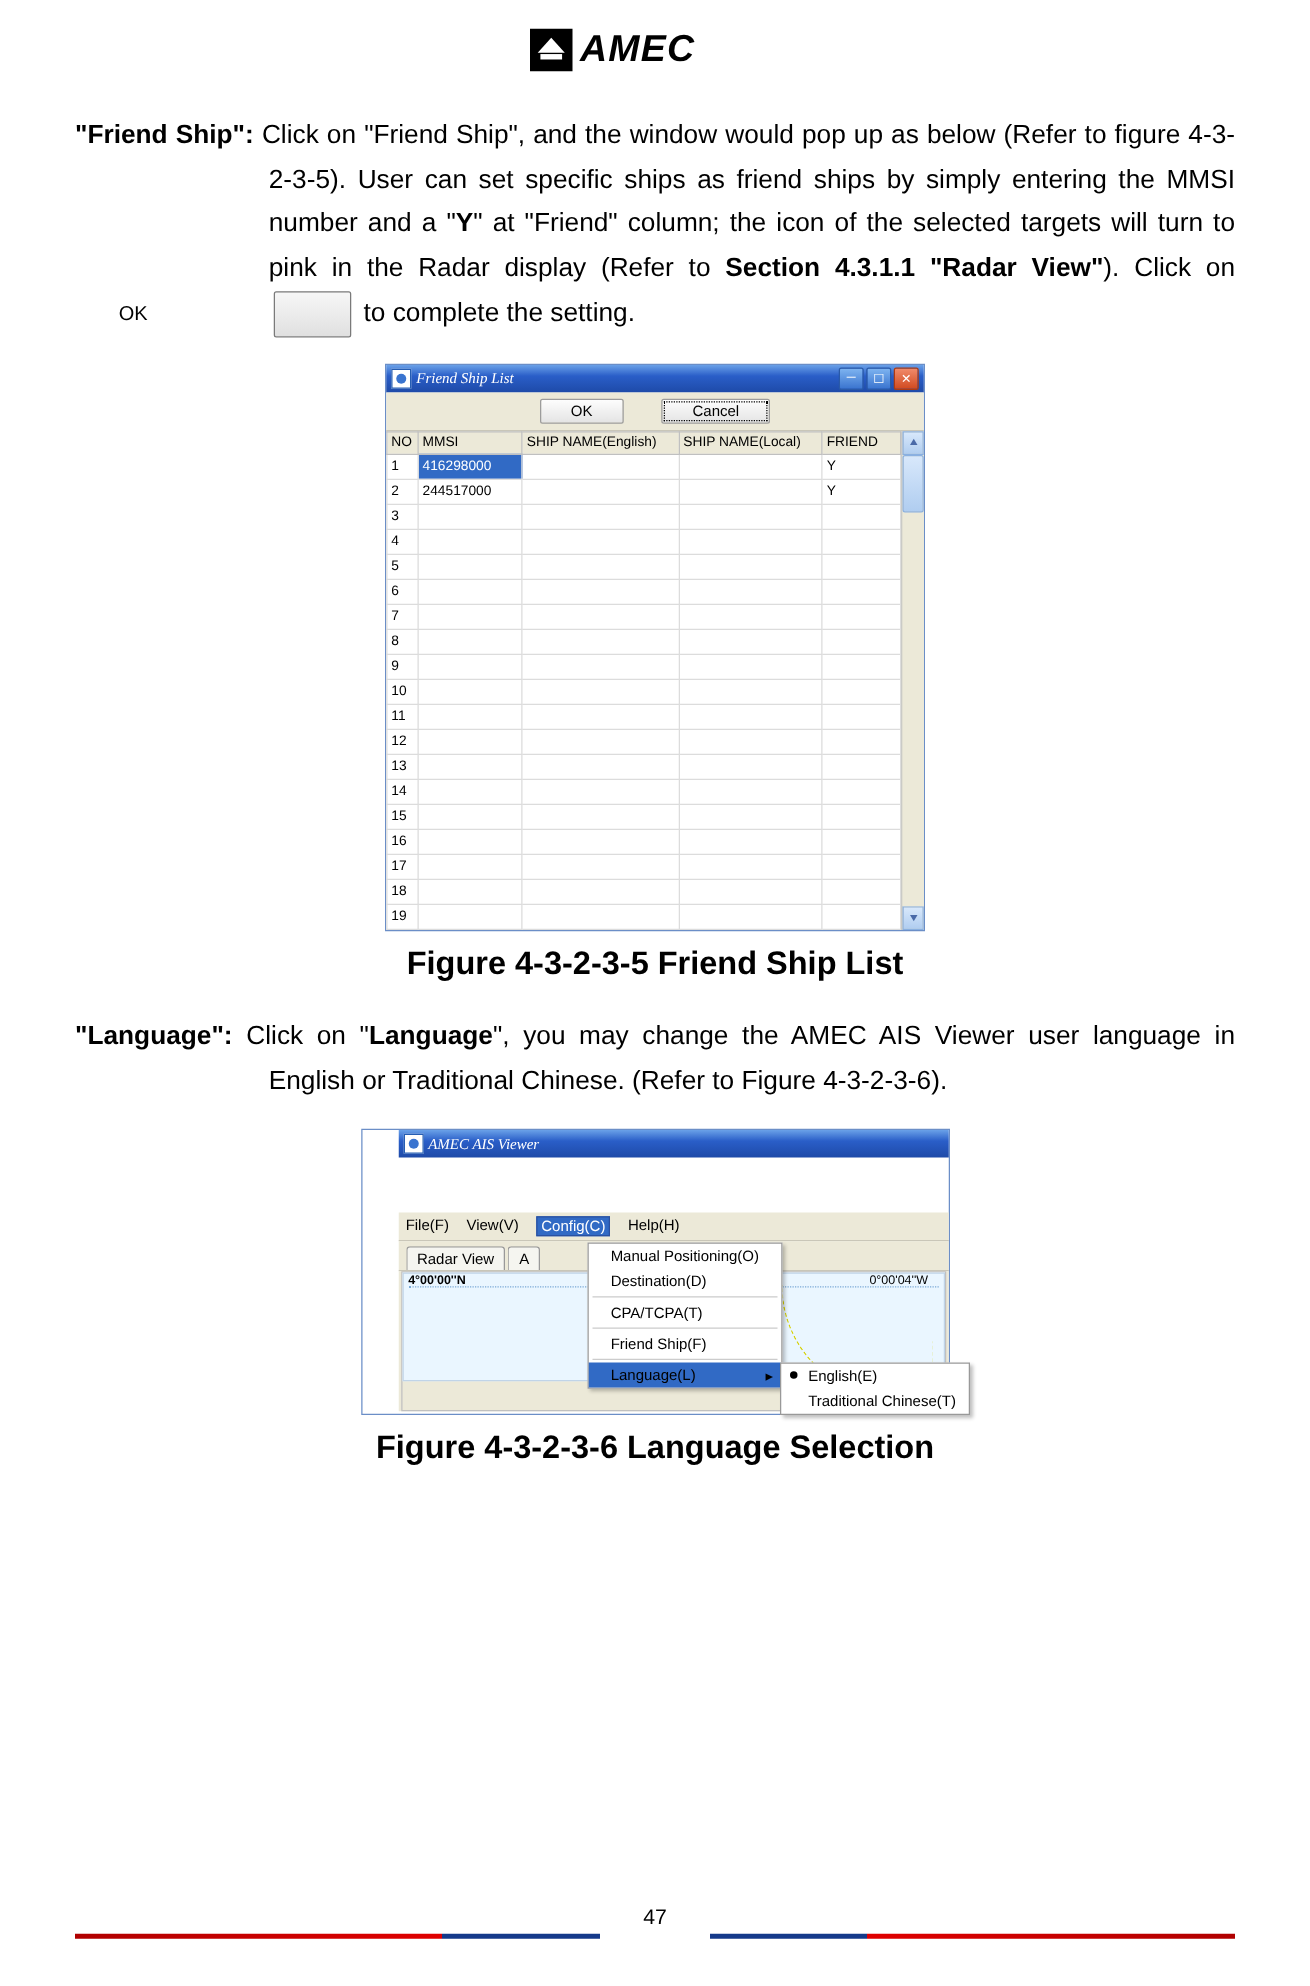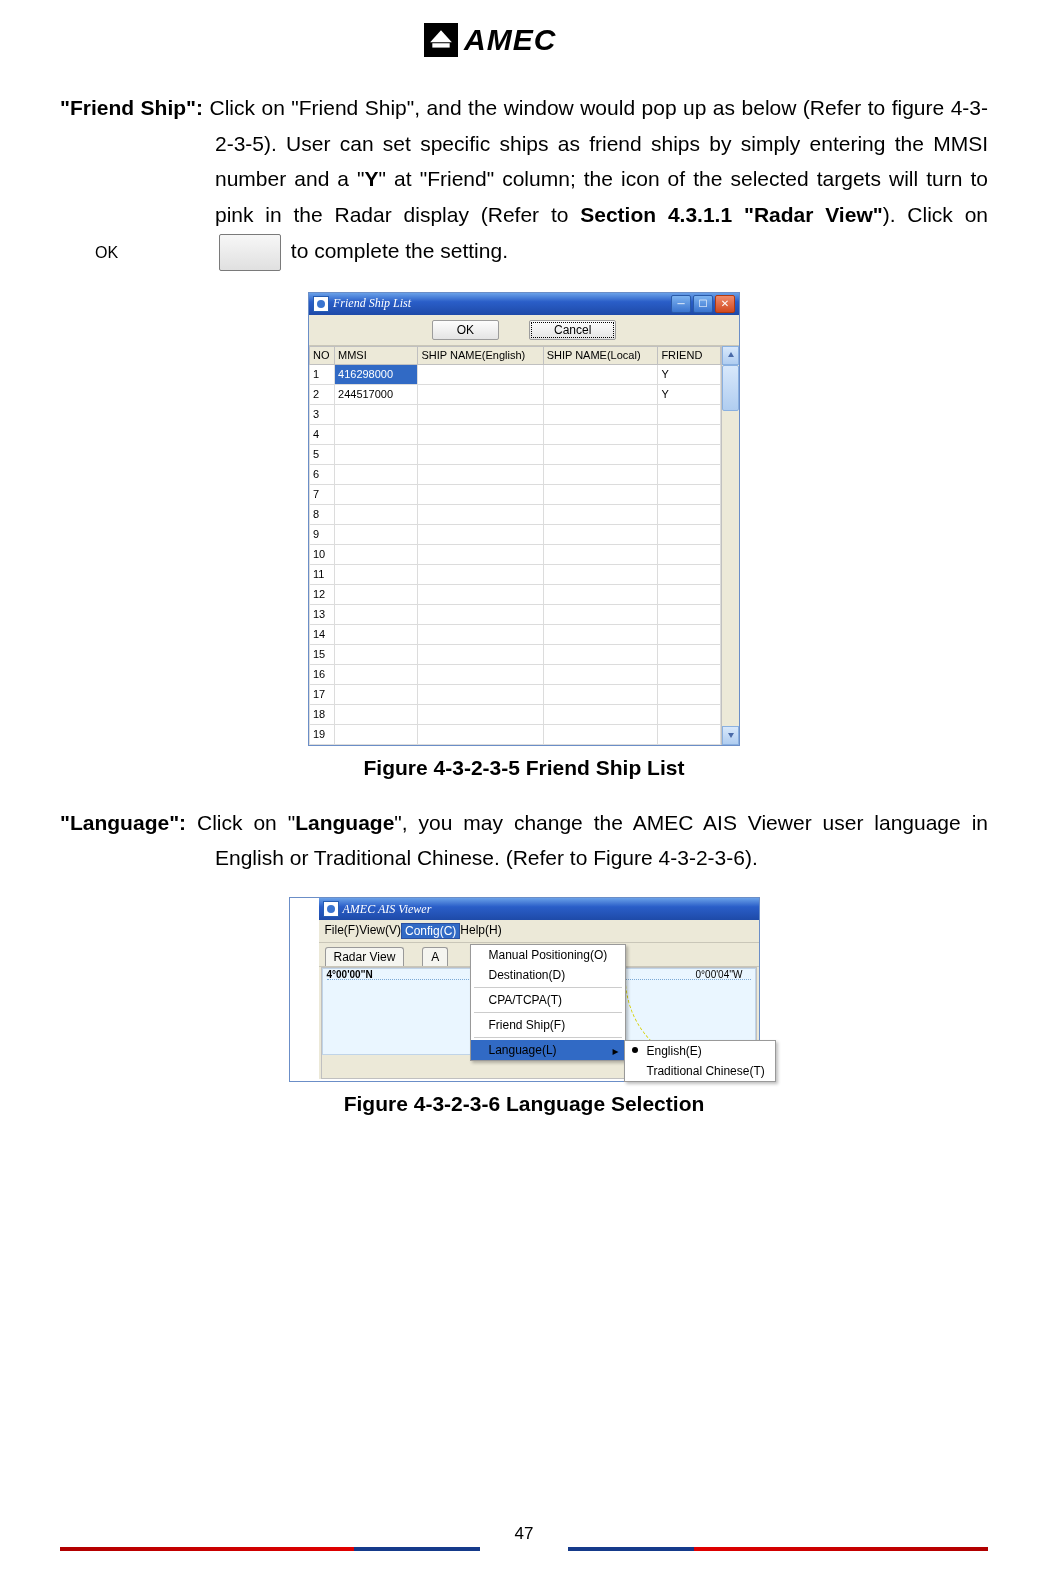--- a/index.html
+++ b/index.html
@@ -7,21 +7,21 @@
   
   .logo{width:200px;height:40px;margin:0 auto 30px auto;display:flex;align-items:center;gap:6px;}
   .logo-mark{width:34px;height:34px;background:#000;display:inline-flex;align-items:center;justify-content:center;}
   .logo-mark svg{width:26px;height:26px;}
   .logo-text{font-size:30px;font-weight:900;letter-spacing:1px;font-family:Arial,Helvetica,sans-serif;font-style:italic;}
   
   .para{font-size:21px;line-height:1.7;text-align:justify;}
   .hang{padding-left:155px;text-indent:-155px;}
   .bold{font-weight:bold;}
   .inline-btn{display:inline-block;vertical-align:middle;border:1px solid #7a7a7a;background:linear-gradient(#f7f7f7,#e0e0e0);font-size:16px;padding:4px 30px;border-radius:2px;margin:0 4px;}
-  .caption{text-align:center;font-weight:bold;font-size:21px;margin:10px 0 25px 0;}
+  .caption{text-align:center;font-weight:bold;font-size:26px;margin:10px 0 25px 0;}
   
   .win{width:430px;margin:18px auto 8px auto;border:1px solid #6b8ec7;font-size:12px;}
   .titlebar{height:22px;background:linear-gradient(#6aa1e8,#2a5ec8 40%,#1e4aa8);display:flex;align-items:center;padding:0 4px;color:#fff;justify-content:center;}
   .titlebar .tb-icon{width:14px;height:14px;background:#fff;border:1px solid #255db3;margin-right:4px;display:inline-flex;align-items:center;justify-content:center;}
   .titlebar .tb-icon svg{width:10px;height:10px;}
   .titlebar .tb-title{flex:1;font-family:"Comic Sans MS",cursive;font-style:italic;font-size:12px;}
   .titlebar .tb-btns{display:flex;gap:2px;}
   .tb-btn{width:18px;height:16px;background:linear-gradient(#7db3f0,#3a74cf);border:1px solid #2a5aa8;border-radius:2px;display:inline-flex;align-items:center;justify-content:center;color:#fff;font-size:10px;}
   .tb-btn.close{background:linear-gradient(#f08a6a,#d14a20);border-color:#b03a10;}
   .win-body{background:#ece9d8;}
@@ -37,23 +37,23 @@
   .grid col.sne{width:120px;}
   .grid col.snl{width:110px;}
   .grid col.fr{width:60px;}
   .sel{background:#316ac5;color:#fff;}
   .sb{width:17px;background:#ece9d8;display:flex;flex-direction:column;border-left:1px solid #c0c0c0;}
   .sb-btn{height:17px;background:linear-gradient(#d8e8fb,#b0cdf0);border:1px solid #8ab0e0;display:flex;align-items:center;justify-content:center;}
   .sb-track{flex:1;background:#ece9d8;position:relative;}
   .sb-thumb{position:absolute;top:0;left:0;right:0;height:44px;background:linear-gradient(#d8e8fb,#b0cdf0);border:1px solid #8ab0e0;border-radius:2px;}
   
   .win2{width:440px;margin:16px auto 6px auto;border:1px solid #6b8ec7;font-size:12px;padding-left:29px;}
-  .menubar{background:#ece9d8;padding:3px 6px;display:flex;font-size:12px;border-bottom:1px solid #c9c6b8;}
+  .menubar{background:#ece9d8;padding:3px 6px;display:flex;gap:14px;font-size:12px;border-bottom:1px solid #c9c6b8;margin-top:44px;}
   .menubar .hovered{background:#316ac5;color:#fff;padding:0 3px;border:1px solid #2a50a0;}
-  .tabbar{background:#ece9d8;padding:4px 6px 0 6px;display:flex;gap:18px;border-bottom:1px solid #c9c6b8;}
+  .tabbar{background:#ece9d8;padding:4px 6px 0 6px;display:flex;gap:2px;border-bottom:1px solid #c9c6b8;}
   .tabbar .tab{border:1px solid #999;border-bottom:none;border-radius:3px 3px 0 0;padding:2px 8px;background:#f5f5f0;font-size:12px;}
   .coord{background:#eaf6ff;border:1px solid #c0d4e8;padding:1px 4px 2px 4px;font-size:11px;position:relative;height:82px;overflow:hidden;}
   .coord .dashed{position:absolute;top:10px;left:4px;right:4px;border-top:1px dotted #7aa9d6;}
   .coord-left{position:absolute;top:0;left:4px;font-size:10px;font-weight:bold;}
   .coord-right{position:absolute;top:0;right:12px;font-size:10px;}
   .dropdown{position:absolute;top:0;left:148px;width:154px;background:#fff;border:1px solid #999;box-shadow:2px 2px 3px rgba(0,0,0,.25);}
   .dropdown .mi{padding:3px 8px 3px 18px;font-size:12px;position:relative;}
   .dropdown hr{margin:2px 3px;border:none;border-top:1px solid #ccc;}
   .dropdown .mi.sel{background:#316ac5;color:#000000;}
   .dropdown .mi .arrow{position:absolute;right:6px;top:4px;}

